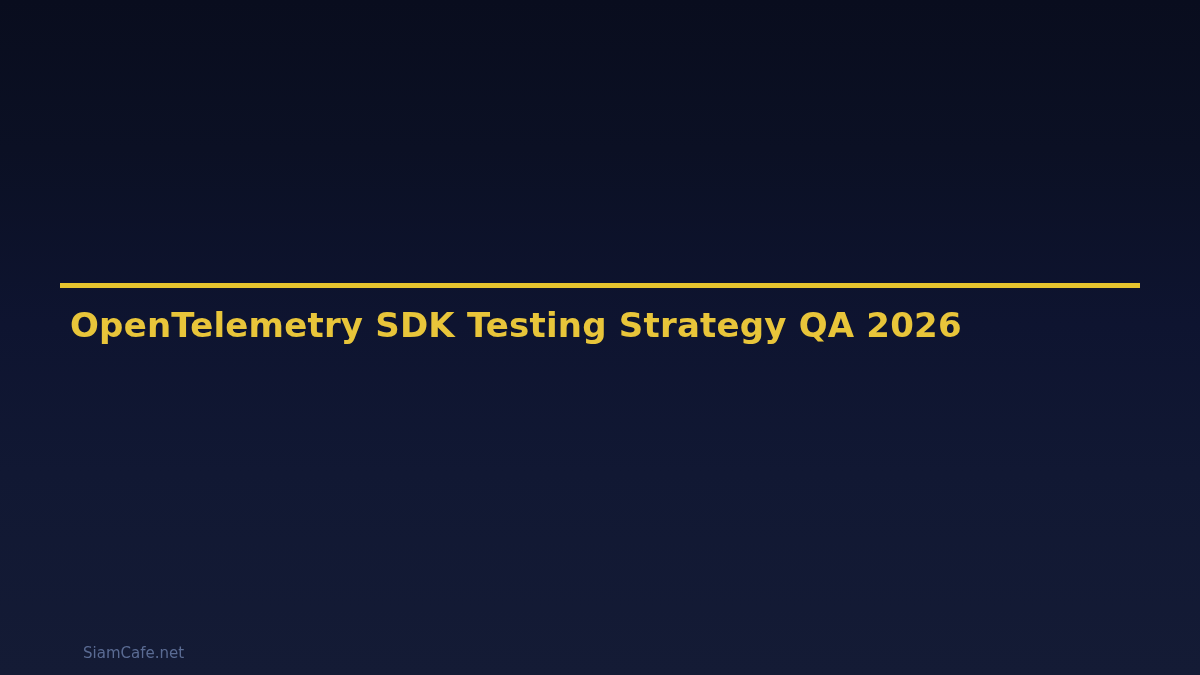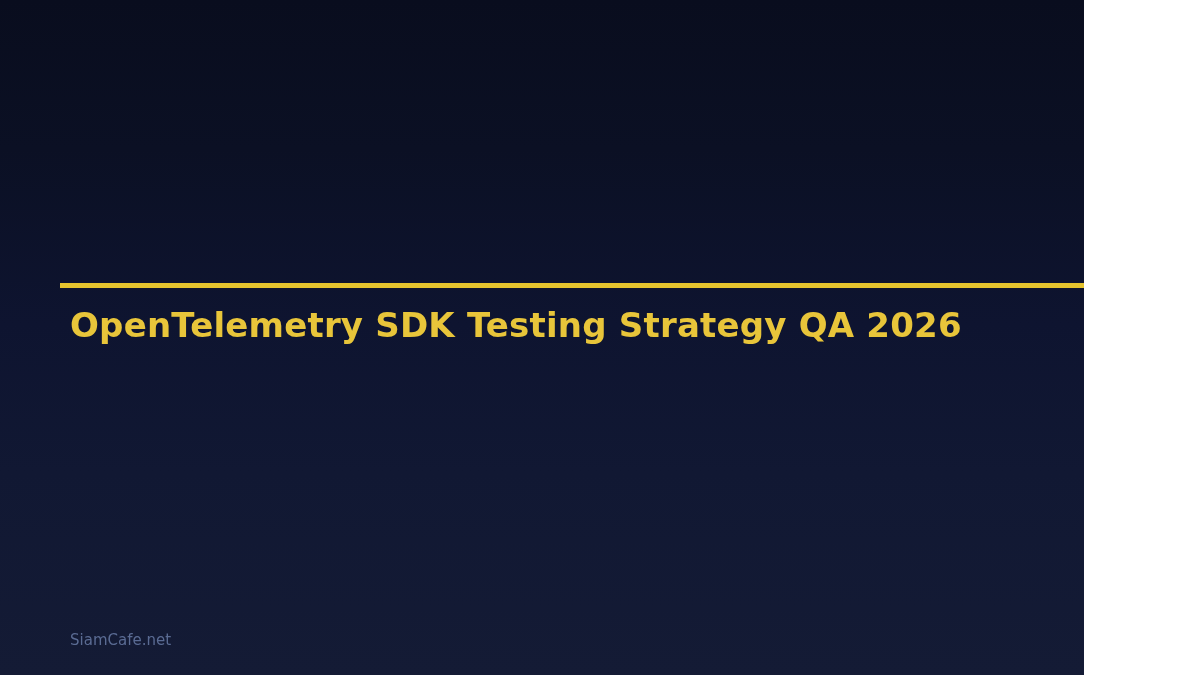--- a/index.html
+++ b/index.html
@@ -9,21 +9,21 @@
 
   body {
     width: 1200px;
     height: 675px;
     overflow: hidden;
     font-family: "DejaVu Sans", "Liberation Sans", sans-serif;
   }
 
   #slide {
     position: relative;
-    width: 1084px;
+    width: 1200px;
     height: 675px;
     background: linear-gradient(180deg,
                 #090D1E 0%,
                 #0B1024 22%,
                 #0E1430 48%,
                 #111833 70%,
                 #141B35 100%);
     overflow: hidden;
   }
 
@@ -49,21 +49,21 @@
     letter-spacing: 0.2px;
     color: #E8C53A;
     white-space: nowrap;
   }
 
   
   #footer-watermark {
     position: absolute;
     left: 70px;
     top: 630px;
-    margin: 0;
+    margin: 13px;
     font-size: 15px;
     font-weight: normal;
     line-height: 20px;
     color: #5A6B93;
     white-space: nowrap;
   }
 </style>
 </head>
 <body>
 

